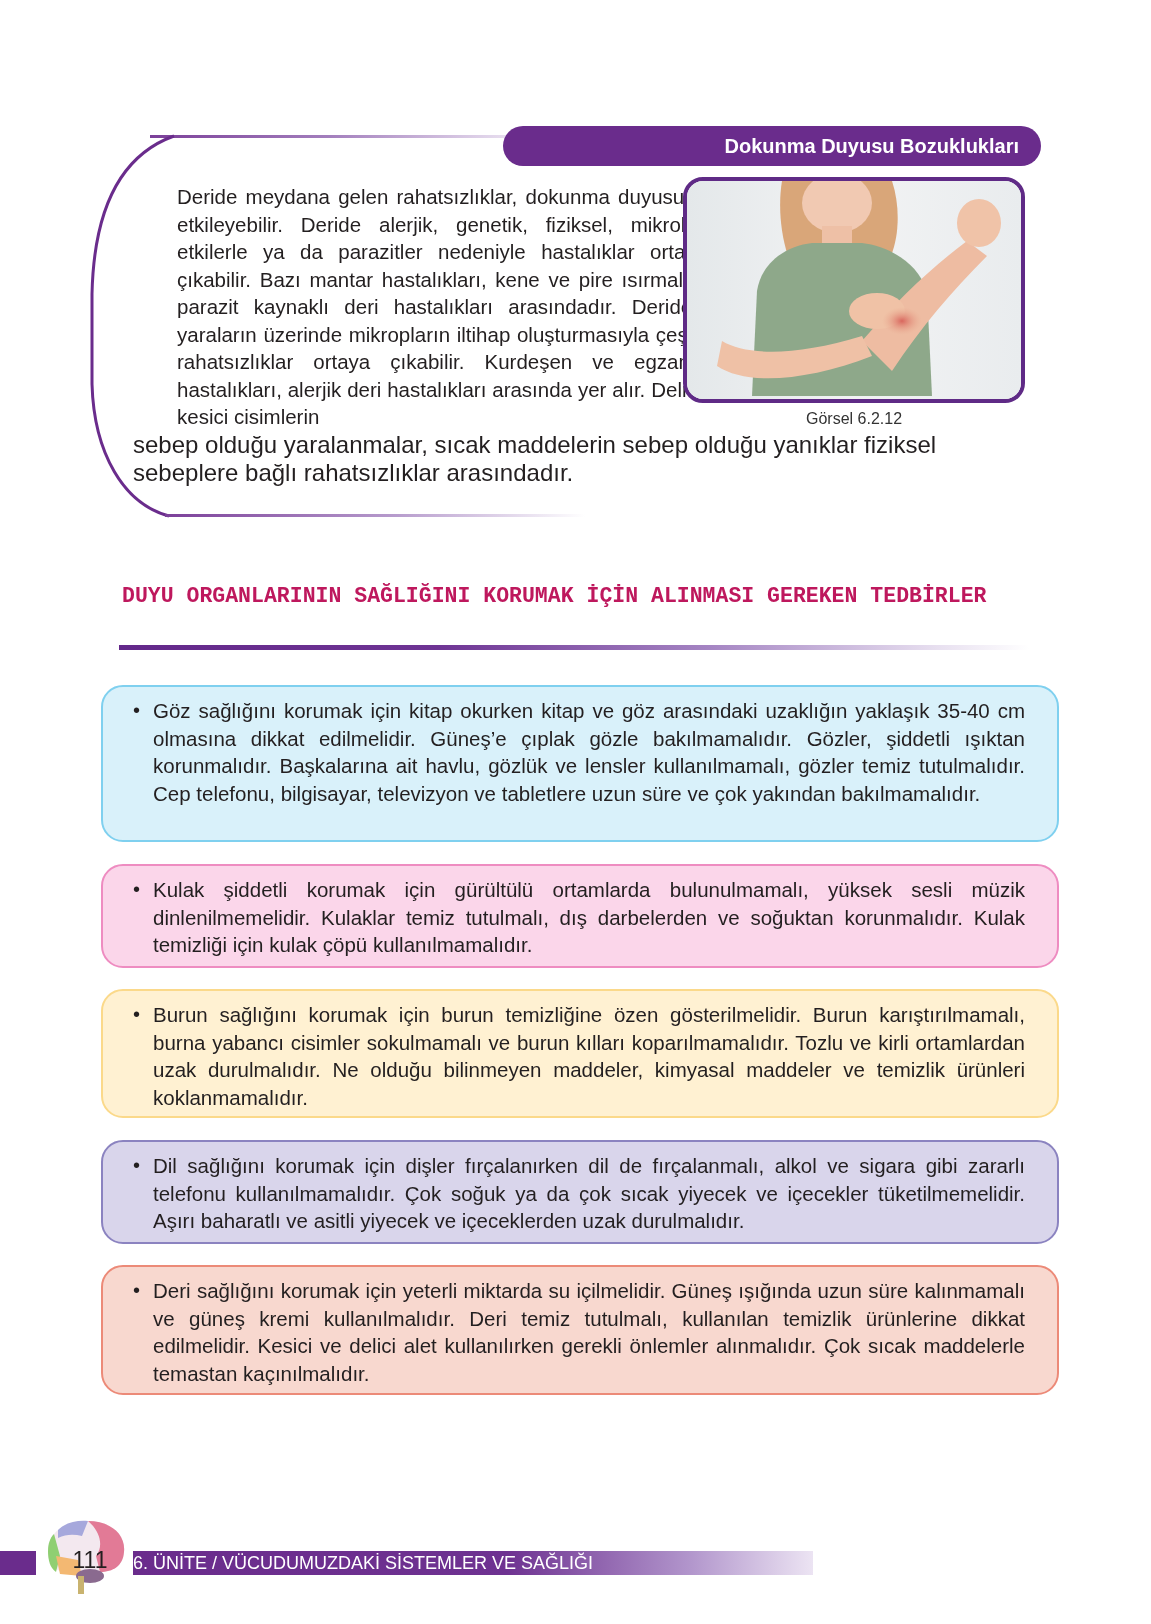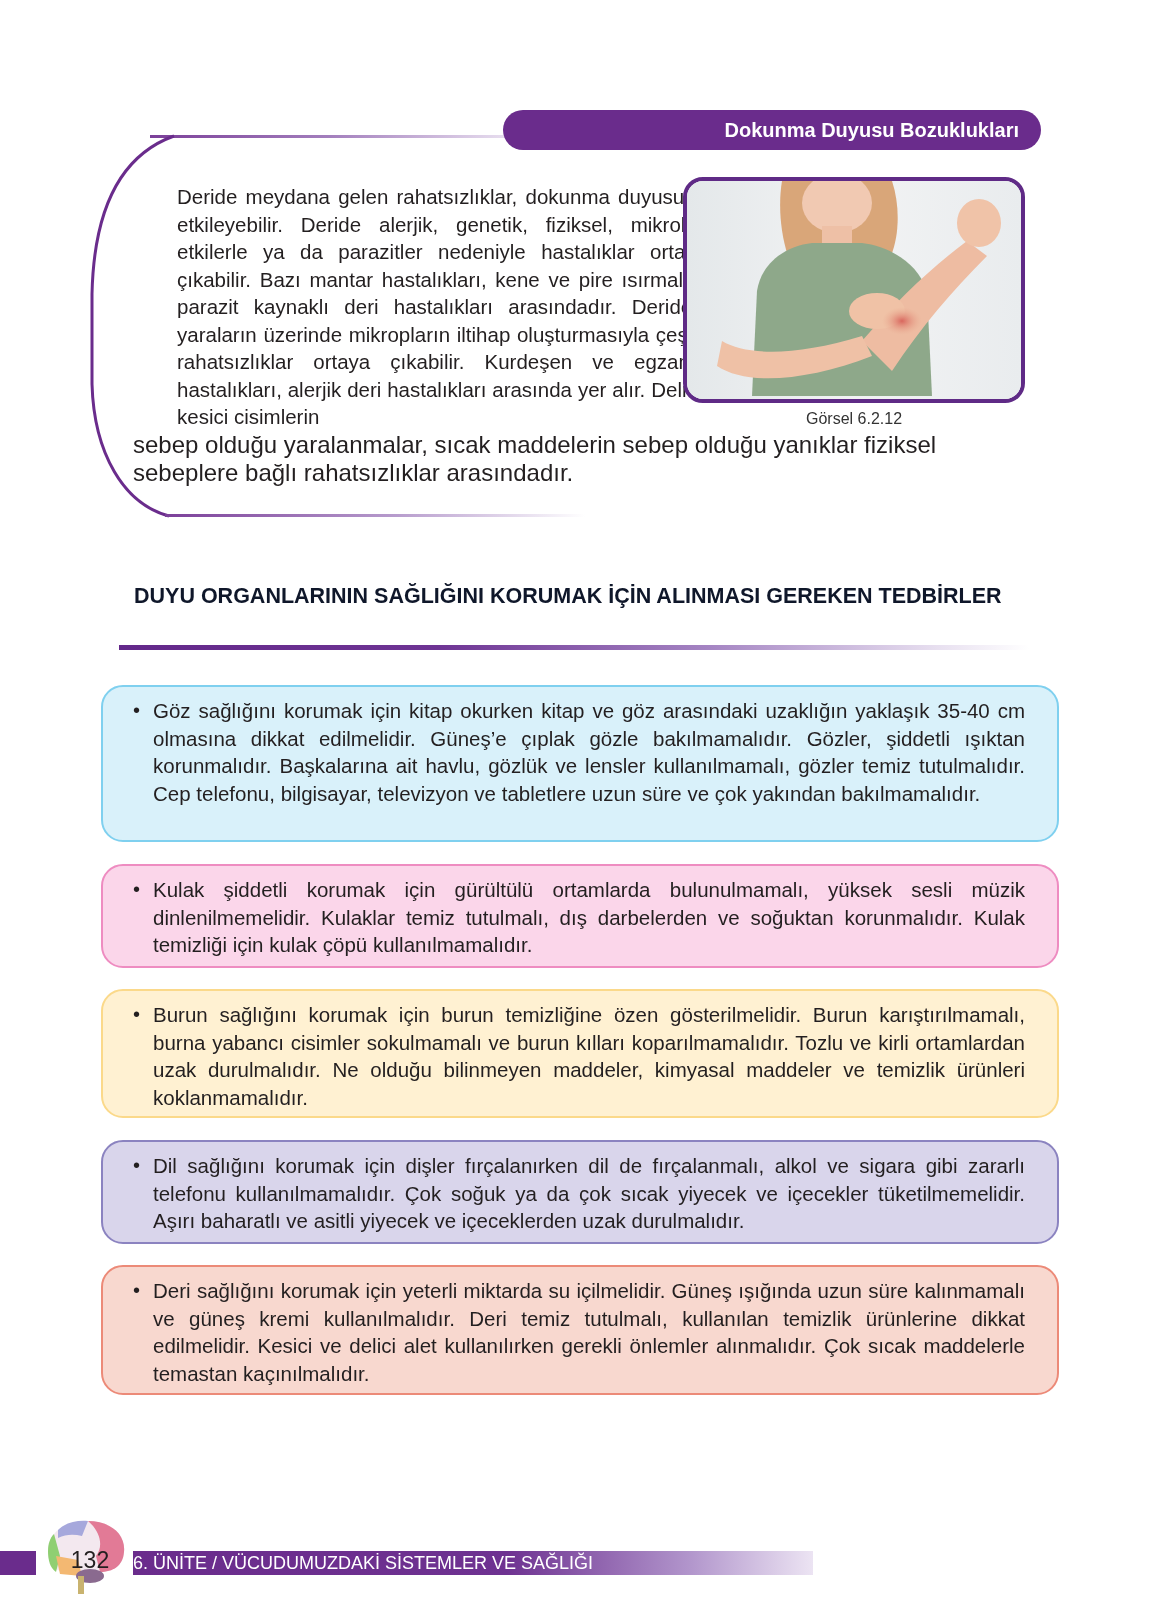--- a/index.html
+++ b/index.html
@@ -5,21 +5,21 @@
   html, body { margin: 0; padding: 0; }
   body {
     width: 1151px; height: 1624px; position: relative; background: #ffffff;
     font-family: "Liberation Sans", "DejaVu Sans", sans-serif; color: #231f20;
     overflow: hidden;
   }
   .abs { position: absolute; }
 
   
   .section-pill {
-    left: 503px; top: 110px; width: 538px; height: 40px;
+    left: 503px; top: 126px; width: 538px; height: 40px;
     background: #6a2c8c; border-radius: 20px;
     color: #fff; font-weight: bold; font-size: 20px;
     display: flex; align-items: center; justify-content: flex-end;
     padding-right: 22px; box-sizing: border-box;
   }
   .arc-top {
     left: 150px; top: 135px; width: 360px; height: 3px;
     background: linear-gradient(to right, #7b3f99 0%, #a37fbd 50%, #e9e0f0 100%);
   }
   .arc-bottom {
@@ -41,22 +41,22 @@
     border: 4px solid #5f2a86; border-radius: 20px; overflow: hidden;
     box-sizing: border-box; background: #eef0f1;
   }
   .photo-caption {
     left: 683px; top: 410px; width: 342px; text-align: center;
     font-size: 16px; color: #333;
   }
 
   
   .heading {
-    left: 134px; top: 583px; width: 880px;
-    font-weight: bold; font-size: 21.5px; line-height: 27px; color: #0f172a;
+    left: 122px; top: 583px; width: 880px;
+    font-weight: bold; font-size: 21.5px; line-height: 27px; color: #be185d; font-family: Liberation Mono, monospace;
   }
   .heading-rule {
     left: 119px; top: 645px; width: 910px; height: 5px;
     background: linear-gradient(to right, #63288a 0%, #6e3494 35%, #a585c3 65%, #e8e0f0 90%, rgba(255,255,255,0) 100%);
   }
 
   
   .tip {
     left: 101px; width: 958px; border-radius: 22px; border: 2px solid;
     box-sizing: border-box; padding: 10px 32px 10px 50px;
@@ -163,16 +163,16 @@
 <div class="abs footer-bar-left"></div>
 <svg class="abs brain" width="92" height="82" viewBox="0 0 92 82">
   <path d="M 10 35 C 10 15, 30 4, 50 5 C 72 5, 88 18, 86 36 C 85 50, 75 56, 62 56 L 30 56 C 16 56, 10 48, 10 35 Z" fill="#f3e8ef"></path>
   <path d="M 50 5 C 72 5, 88 18, 86 36 C 85 50, 75 56, 62 56 L 58 40 C 66 30, 62 15, 50 5 Z" fill="#e27a96"></path>
   <path d="M 20 14 C 28 6, 40 4, 50 5 L 44 20 C 36 18, 28 18, 20 22 Z" fill="#a6a8dc"></path>
   <path d="M 10 35 C 10 28, 12 22, 16 18 L 22 40 L 18 56 C 12 52, 10 44, 10 35 Z" fill="#8fcf72"></path>
   <path d="M 18 40 L 40 44 L 44 60 L 22 58 Z" fill="#f3b872"></path>
   <ellipse cx="52" cy="60" rx="14" ry="7" fill="#8a6a8f"></ellipse>
   <rect x="40" y="60" width="6" height="18" fill="#c9b36f"></rect>
 </svg>
-<div class="abs page-num">132</div>
+<div class="abs page-num">111</div>
 <div class="abs footer-bar">
   <span>6. ÜNİTE / VÜCUDUMUZDAKİ SİSTEMLER VE SAĞLIĞI</span>
 </div>
 
 </body></html>

